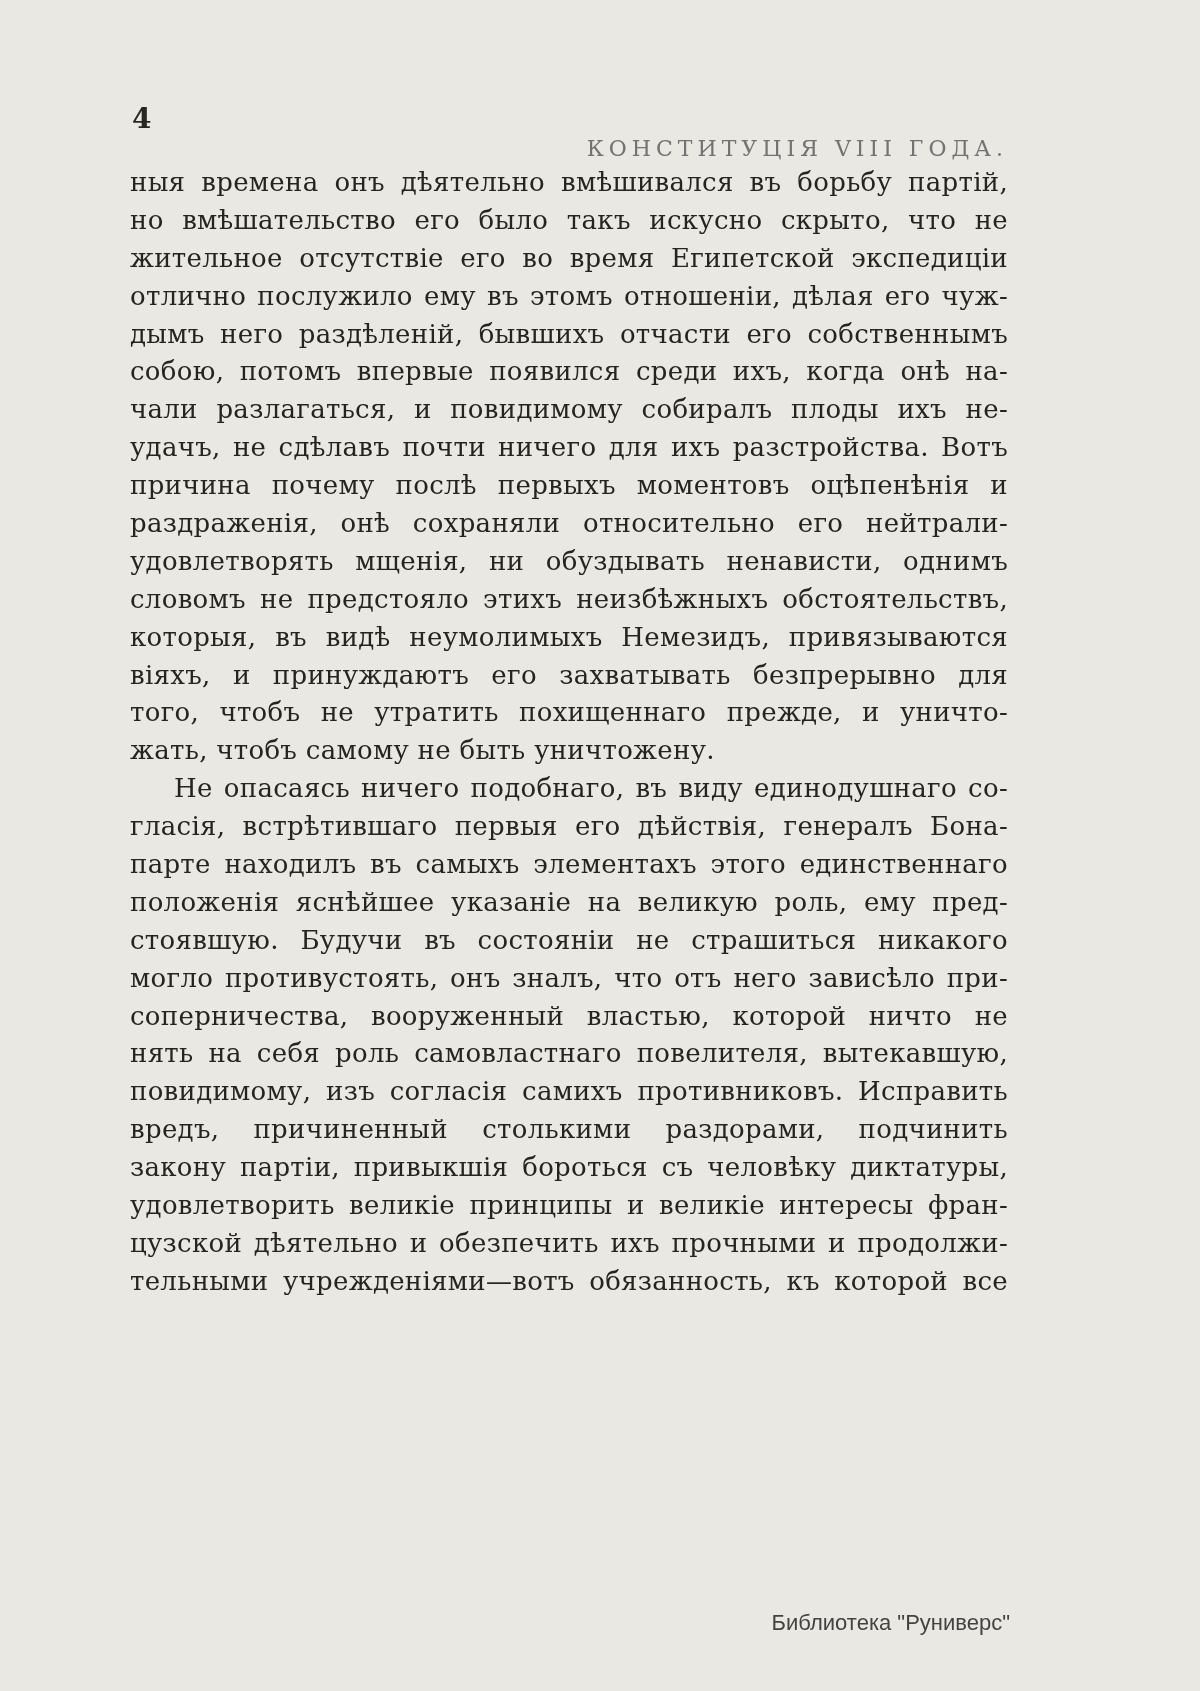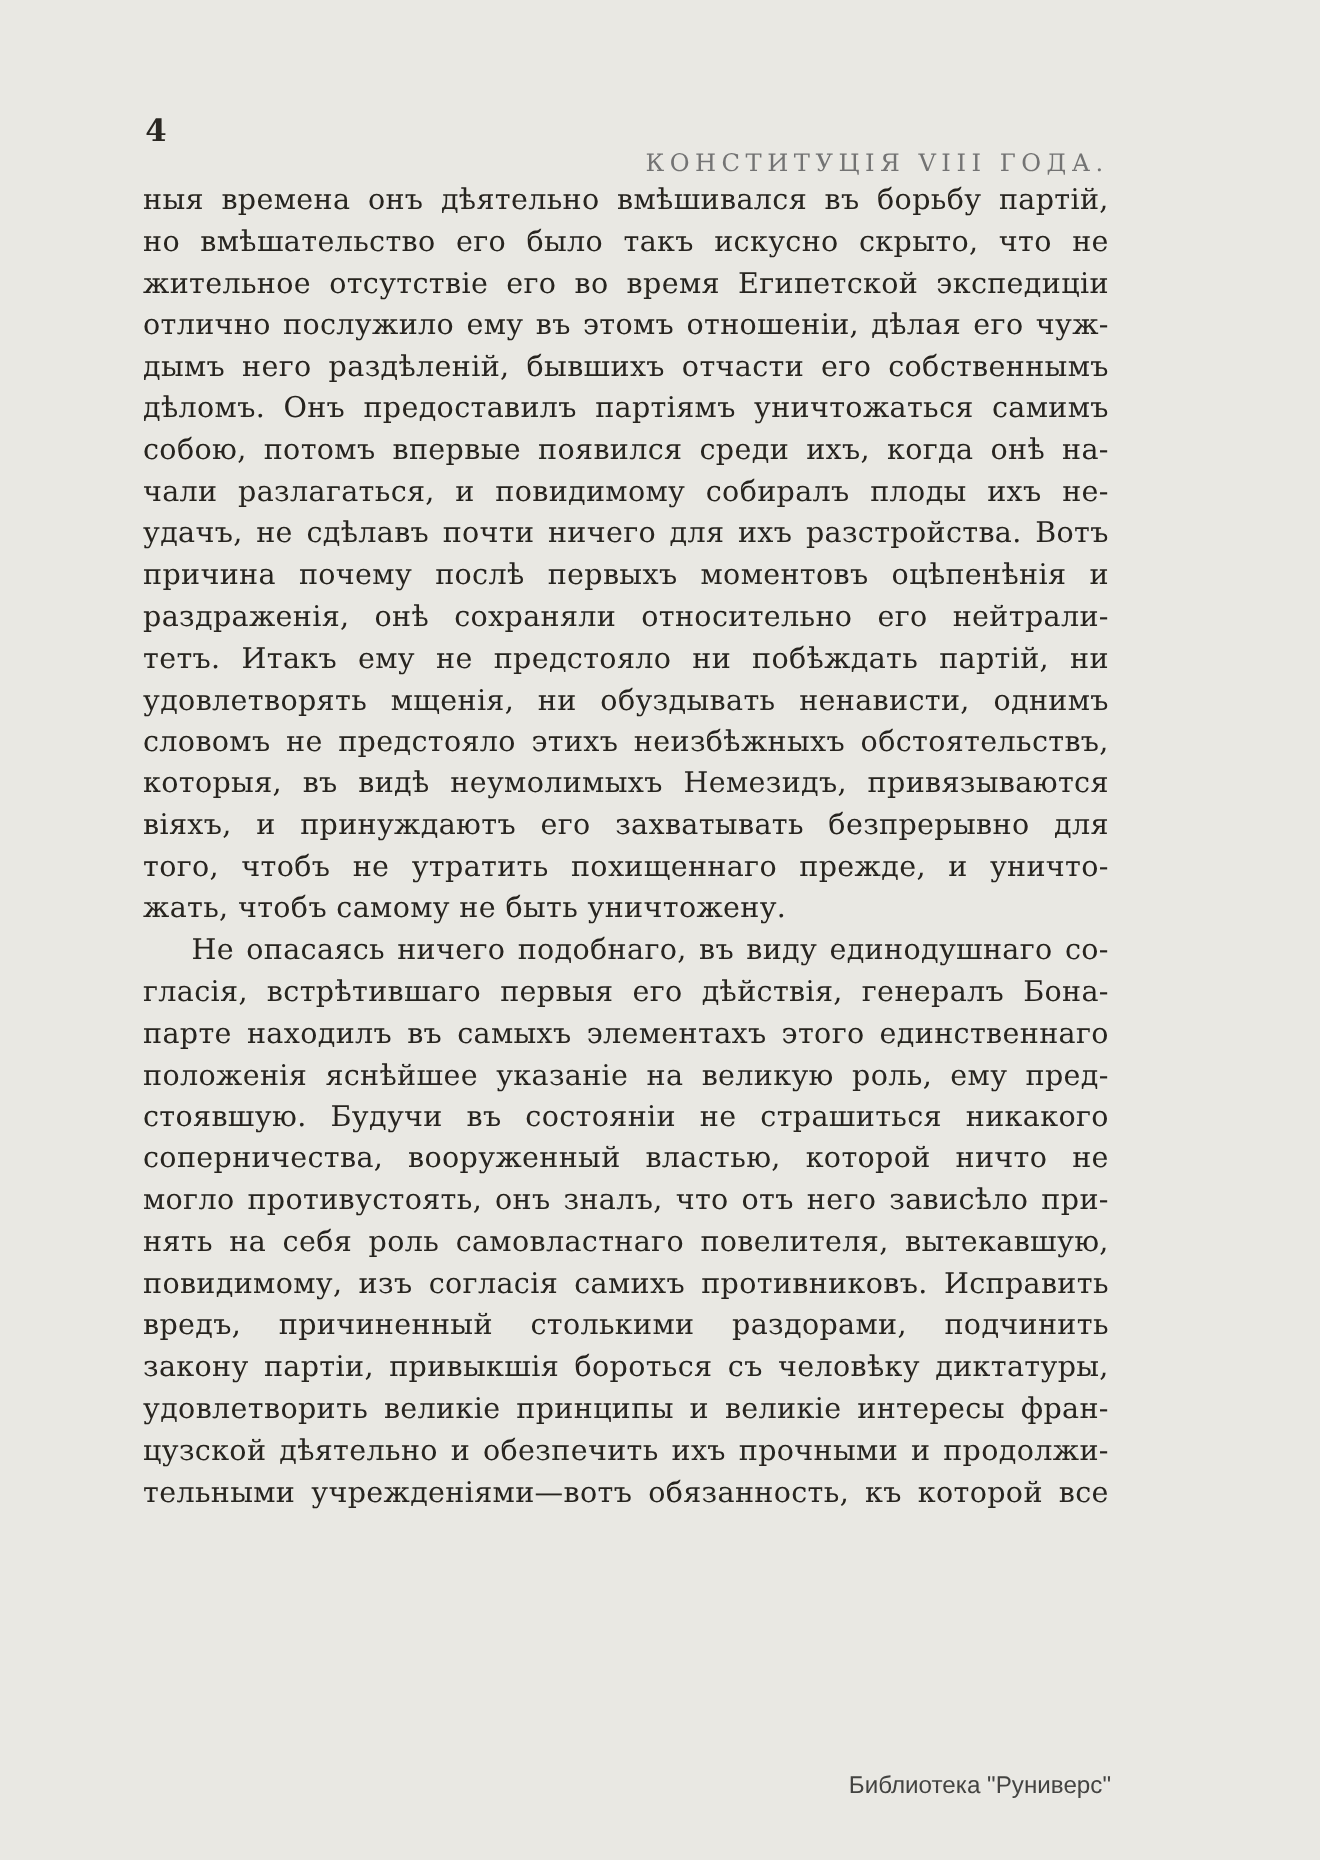--- a/index.html
+++ b/index.html
@@ -81,40 +81,38 @@
     <span class="page-number">4</span>
     <span class="running-title">КОНСТИТУЦІЯ VIII ГОДА.</span>
   </div>
 
   <div class="text-block" id="text-block">
       <div class="line">ныя времена онъ дѣятельно вмѣшивался въ борьбу партій,</div>
       <div class="line">но вмѣшательство его было такъ искусно скрыто, что не</div>
       <div class="line">жительное отсутствіе его во время Египетской экспедиціи</div>
       <div class="line">отлично послужило ему въ этомъ отношеніи, дѣлая его чуж-</div>
       <div class="line">дымъ него раздѣленій, бывшихъ отчасти его собственнымъ</div>
-      <div class="line">дѣломъ. Онъ предоставилъ партіямъ уничтожаться самимъ</div>
       <div class="line">собою, потомъ впервые появился среди ихъ, когда онѣ на-</div>
       <div class="line">чали разлагаться, и повидимому собиралъ плоды ихъ не-</div>
       <div class="line">удачъ, не сдѣлавъ почти ничего для ихъ разстройства. Вотъ</div>
       <div class="line">причина почему послѣ первыхъ моментовъ оцѣпенѣнія и</div>
       <div class="line">раздраженія, онѣ сохраняли относительно его нейтрали-</div>
-      <div class="line">тетъ. Итакъ ему не предстояло ни побѣждать партій, ни</div>
       <div class="line">удовлетворять мщенія, ни обуздывать ненависти, однимъ</div>
       <div class="line">словомъ не предстояло этихъ неизбѣжныхъ обстоятельствъ,</div>
       <div class="line">которыя, въ видѣ неумолимыхъ Немезидъ, привязываются</div>
       <div class="line">віяхъ, и принуждаютъ его захватывать безпрерывно для</div>
       <div class="line">того, чтобъ не утратить похищеннаго прежде, и уничто-</div>
       <div class="line para-end">жать, чтобъ самому не быть уничтожену.</div>
       <div class="line indent">Не опасаясь ничего подобнаго, въ виду единодушнаго со-</div>
       <div class="line">гласія, встрѣтившаго первыя его дѣйствія, генералъ Бона-</div>
       <div class="line">парте находилъ въ самыхъ элементахъ этого единственнаго</div>
       <div class="line">положенія яснѣйшее указаніе на великую роль, ему пред-</div>
       <div class="line">стоявшую. Будучи въ состояніи не страшиться никакого</div>
+      <div class="line">могло противустоять, онъ зналъ, что отъ него зависѣло при-</div>
       <div class="line">соперничества, вооруженный властью, которой ничто не</div>
-      <div class="line">могло противустоять, онъ зналъ, что отъ него зависѣло при-</div>
       <div class="line">нять на себя роль самовластнаго повелителя, вытекавшую,</div>
       <div class="line">повидимому, изъ согласія самихъ противниковъ. Исправить</div>
       <div class="line">вредъ, причиненный столькими раздорами, подчинить общему</div>
       <div class="line">закону партіи, привыкшія бороться съ человѣку диктатуры,</div>
       <div class="line">удовлетворить великіе принципы и великіе интересы фран-</div>
       <div class="line">цузской дѣятельно и обезпечить ихъ прочными и продолжи-</div>
       <div class="line">тельными учрежденіями—вотъ обязанность, къ которой все</div>
     </div>
 
   <div class="watermark">Библиотека "Руниверс"</div>

